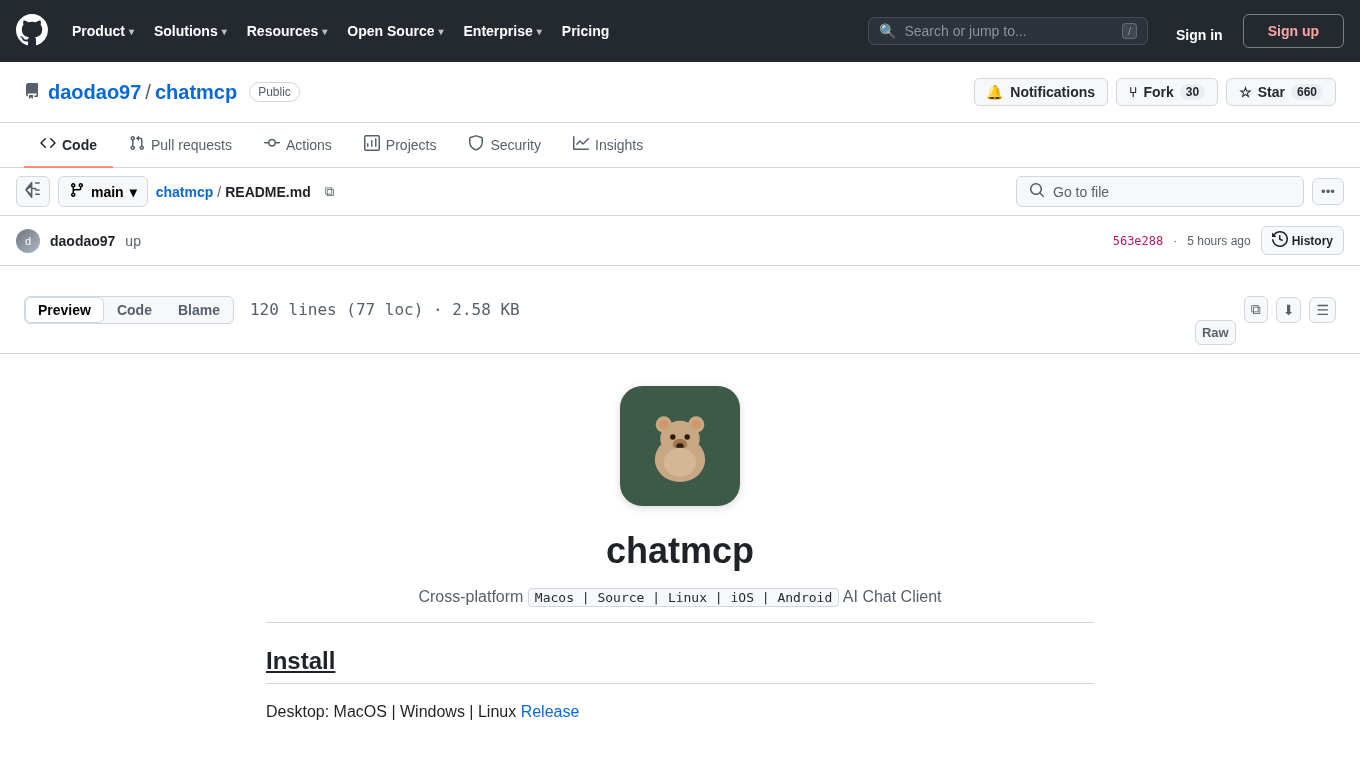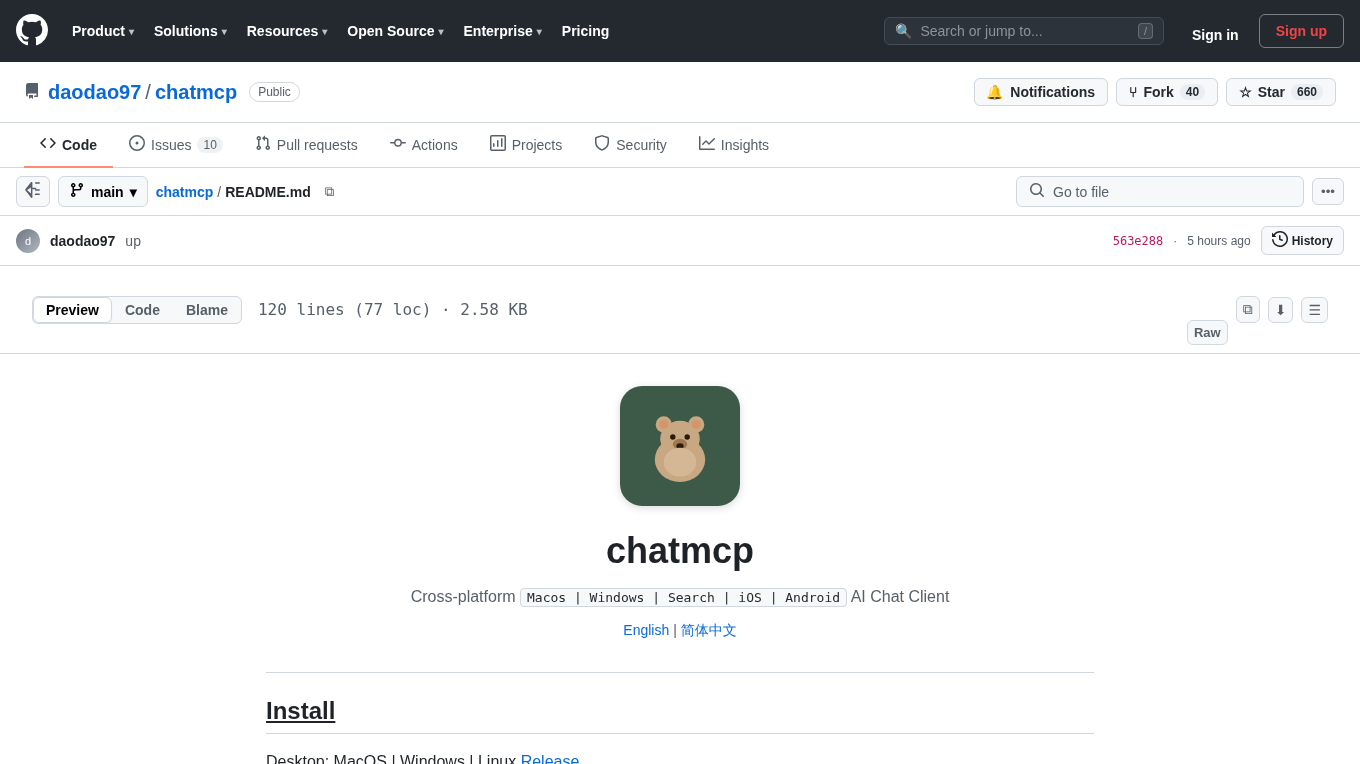--- a/index.html
+++ b/index.html
@@ -27,22 +27,22 @@
     .search-kbd {
       background: rgba(255,255,255,0.1); border: 1px solid rgba(255,255,255,0.2);
       border-radius: 4px; padding: 1px 5px; font-size: 11px; color: #8b949e;
     }
     .top-nav-actions { display: flex; gap: 8px; }
     .btn-signin {
       color: #fff; text-decoration: none; font-size: 14px; font-weight: 600;
       padding: 5px 12px; border-radius: 6px; cursor: pointer; border: none; background: transparent; margin-top: 8px;
     }
     .btn-signup {
-      color: #ef4444; font-size: 14px; font-weight: 600;
-      padding: 5px 16px; border-radius: 6px; cursor: pointer;
+      color: #fca5a5; font-size: 14px; font-weight: 600;
+      padding: 5px 24px; border-radius: 6px; cursor: pointer;
       border: 1px solid rgba(255,255,255,0.4); background: transparent;
     }
 
     
     .repo-header {
       display: flex; align-items: center; padding: 16px 24px; border-bottom: 1px solid #d0d7de;
       gap: 8px; justify-content: space-between;
     }
     .repo-breadcrumb { display: flex; align-items: center; gap: 4px; font-size: 20px; }
     .repo-icon { color: #57606a; margin-right: 4px; }
@@ -124,21 +124,21 @@
     }
     .commit-spacer { flex: 1; }
     .history-btn {
       display: flex; align-items: center; gap: 4px; padding: 4px 10px;
       border: 1px solid #d0d7de; border-radius: 6px; background: #f6f8fa;
       cursor: pointer; font-size: 12px; color: #1f2328; font-weight: 600;
     }
 
     
     .file-actions-bar {
-      display: flex; align-items: center; padding: 8px 32px; gap: 8px;
+      display: flex; align-items: center; padding: 8px 24px; gap: 8px;
       border-bottom: 1px solid #d0d7de; background: #fff;
     }
     .view-btn {
       padding: 4px 12px; border-radius: 6px; font-size: 14px; cursor: pointer;
       font-weight: 600; border: 1px solid transparent;
     }
     .view-btn.active {
       background: #fff; border-color: #d0d7de;
       box-shadow: 0 1px 2px rgba(0,0,0,0.05);
     }
@@ -254,48 +254,38 @@
   </div>
 
   <div class="repo-actions">
     <button class="repo-action-btn">
       <span>🔔</span>
       <span>Notifications</span>
     </button>
     <button class="repo-action-btn">
       <span>⑂</span>
       <span>Fork</span>
-      <span class="count">40</span>
+      <span class="count">30</span>
     </button>
     <button class="repo-action-btn">
       <span>☆</span>
       <span>Star</span>
       <span class="count">660</span>
     </button>
   </div>
 </div>
 
 <div class="tab-bar">
   <a class="tab-item active" href="#">
     <span>
       <svg height="16" width="16" viewBox="0 0 16 16" fill="currentColor">
         <path d="M4.72 3.22a.75.75 0 011.06 1.06L2.06 8l3.72 3.72a.75.75 0 11-1.06 1.06L.47 8.53a.75.75 0 010-1.06l4.25-4.25zm6.56 0a.75.75 0 10-1.06 1.06L13.94 8l-3.72 3.72a.75.75 0 101.06 1.06l4.25-4.25a.75.75 0 000-1.06l-4.25-4.25z"></path>
       </svg>
     </span>
     <span>Code</span>
-  </a>
-  <a class="tab-item" href="#">
-    <span>
-      <svg height="16" width="16" viewBox="0 0 16 16" fill="currentColor">
-        <path d="M8 9.5a1.5 1.5 0 100-3 1.5 1.5 0 000 3z"></path>
-          <path fill-rule="evenodd" d="M8 0a8 8 0 100 16A8 8 0 008 0zM1.5 8a6.5 6.5 0 1113 0 6.5 6.5 0 01-13 0z"></path>
-      </svg>
-    </span>
-    <span>Issues</span>
-    <span class="tab-badge">10</span>
   </a>
   <a class="tab-item" href="#">
     <span>
       <svg height="16" width="16" viewBox="0 0 16 16" fill="currentColor">
         <path fill-rule="evenodd" d="M7.177 3.073L9.573.677A.25.25 0 0110 .854v4.792a.25.25 0 01-.427.177L7.177 3.427a.25.25 0 010-.354zM3.75 2.5a.75.75 0 100 1.5.75.75 0 000-1.5zm-2.25.75a2.25 2.25 0 113 2.122v5.256a2.251 2.251 0 11-1.5 0V5.372A2.25 2.25 0 011.5 3.25zM11 2.5h-1V4h1a1 1 0 011 1v5.628a2.251 2.251 0 101.5 0V5A2.5 2.5 0 0011 2.5zm1 10.25a.75.75 0 111.5 0 .75.75 0 01-1.5 0zM3.75 12a.75.75 0 100 1.5.75.75 0 000-1.5z"></path>
       </svg>
     </span>
     <span>Pull requests</span>
   </a>
   <a class="tab-item" href="#">
@@ -451,29 +441,24 @@
 
         <ellipse cx="50" cy="68" rx="18" ry="16" fill="#d4b896"></ellipse>
       </svg>
     </div>
   </div>
 
   <h1 class="readme-title">chatmcp</h1>
 
   <p class="readme-subtitle">
     <span>Cross-platform</span>
-    <code>Macos | Windows | Search | iOS | Android</code>
+    <code>Macos | Source | Linux | iOS | Android</code>
     <span>AI Chat Client</span>
   </p>
 
-  <p class="readme-lang-links">
-    <a href="#">English</a>
-    <span> | </span>
-    <a href="#">简体中文</a>
-  </p>
 
   <hr class="readme-divider">
 
   <h2 class="readme-h2">Install</h2>
 
   <p class="readme-text">
     <span>Desktop: MacOS | Windows | Linux</span>
     <a href="#" style="color:#0969da;text-decoration:none;">Release</a>
   </p>
 </div>

